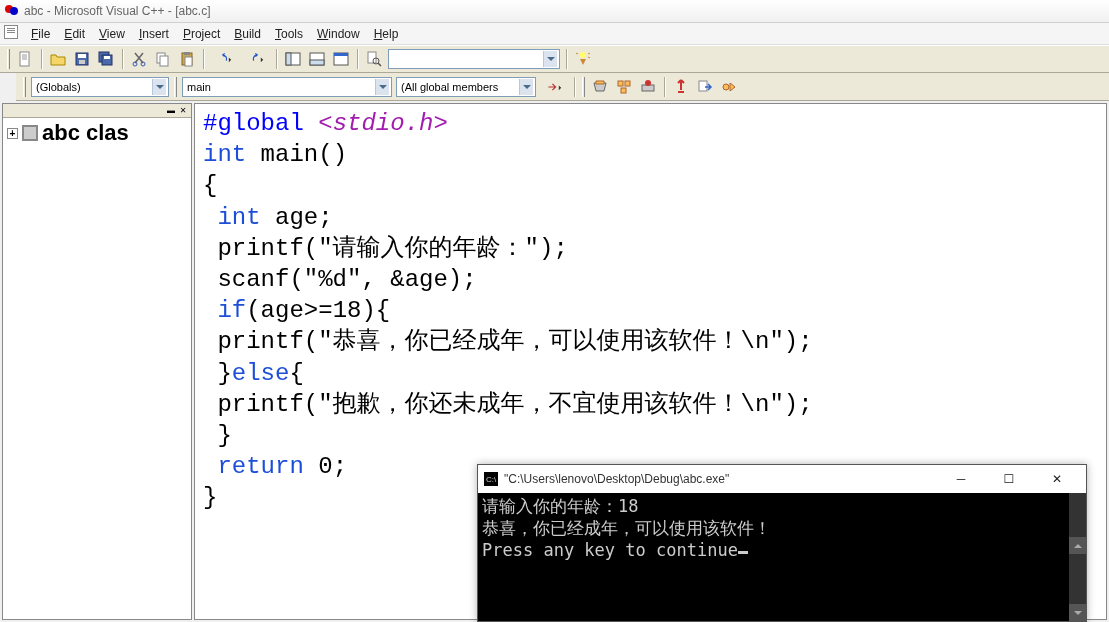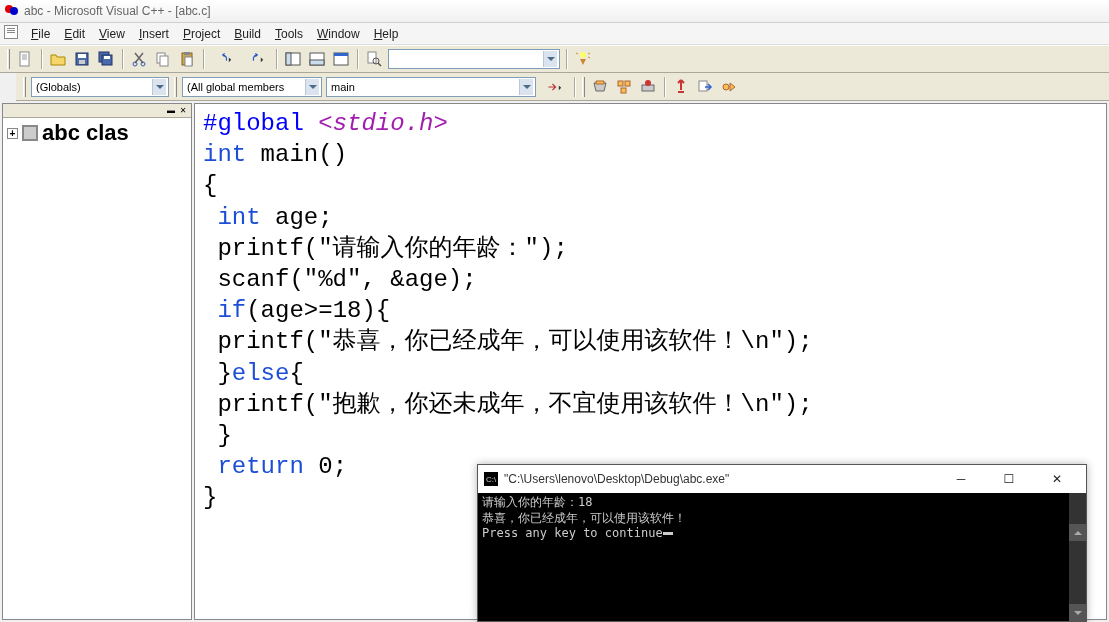--- a/index.html
+++ b/index.html
@@ -40,21 +40,21 @@
 .kw-pre { color:#0000ff; }
 .kw { color:#1d4ed8; }
 .hdr { color:#a21caf;font-style:italic; }
 .txt { color:#000; }
 
 .console { position:absolute; left:477px; top:464px; width:610px; height:158px; background:#fff; box-shadow:0 0 8px rgba(0,0,0,.3); border:1px solid #555;}
 .console .ctitle { height:28px; background:#fff; display:flex; align-items:center; padding:0 6px; color:#333; font-size:12px;}
 .console .cico { width:14px; height:14px; background:#000; margin-right:6px; display:flex;align-items:center;justify-content:center;color:#ccc;font-size:8px;}
 .console .cbtns { margin-left:auto; display:flex; gap:18px; padding-right:8px;}
 .console .cbtn { width:30px; height:20px; display:flex;align-items:center;justify-content:center; font-size:12px; color:#222;}
-.console .cbody { background:#000; color:#ccc; font-family:"NSimSun","SimSun",monospace; font-size:12px; padding:2px 4px; height:calc(100% - 28px); line-height:1.3; white-space:pre; position:relative;}
+.console .cbody { background:#000; color:#ccc; font-family:"NSimSun","SimSun",monospace; font-size:17px; padding:2px 4px; height:calc(100% - 28px); line-height:1.3; white-space:pre; position:relative;}
 .console .scroll { position:absolute; right:0; top:0; bottom:0; width:17px; background:#333; }
 .console .scroll .sbtn{height:17px;background:#555;display:flex;align-items:center;justify-content:center;}
 .console .scroll .sbtn::after{content:"";border-left:4px solid transparent;border-right:4px solid transparent;}
 .console .scroll .sbtn.up::after{border-bottom:4px solid #aaa;}
 .console .scroll .sbtn.dn{position:absolute;bottom:0;left:0;right:0;}
 .console .scroll .sbtn.dn::after{border-top:4px solid #aaa;}
 .cursor{display:inline-block;width:10px;height:3px;background:#ccc;vertical-align:baseline;margin-bottom:2px;}
 </style>
 </head>
 <body>
@@ -180,26 +180,26 @@
     </div>
 </div>
 
 <div class="toolbar2">
   <div class="grip"></div>
   <div class="combo" style="width:138px;">
       <span>(Globals)</span>
       <div class="arrow"></div>
     </div>
   <div class="grip"></div>
+  <div class="combo" style="width:210px;">
+      <span>main</span>
+      <div class="arrow"></div>
+    </div>
   <div class="combo" style="width:140px;">
       <span style="overflow:hidden;white-space:nowrap;">(All global members</span>
-      <div class="arrow"></div>
-    </div>
-  <div class="combo" style="width:210px;">
-      <span>main</span>
       <div class="arrow"></div>
     </div>
   <div class="tbtn" style="width:30px;">
       <svg viewBox="0 0 20 16">
         <path d="M3 8h8M8 4l4 4-4 4" fill="none" stroke="#b33" stroke-width="1.5"></path>
         <path d="M16 6l3 3l-3 3z" fill="#333"></path>
       </svg>
     </div>
   <div class="sep"></div>
   <div class="grip"></div>

